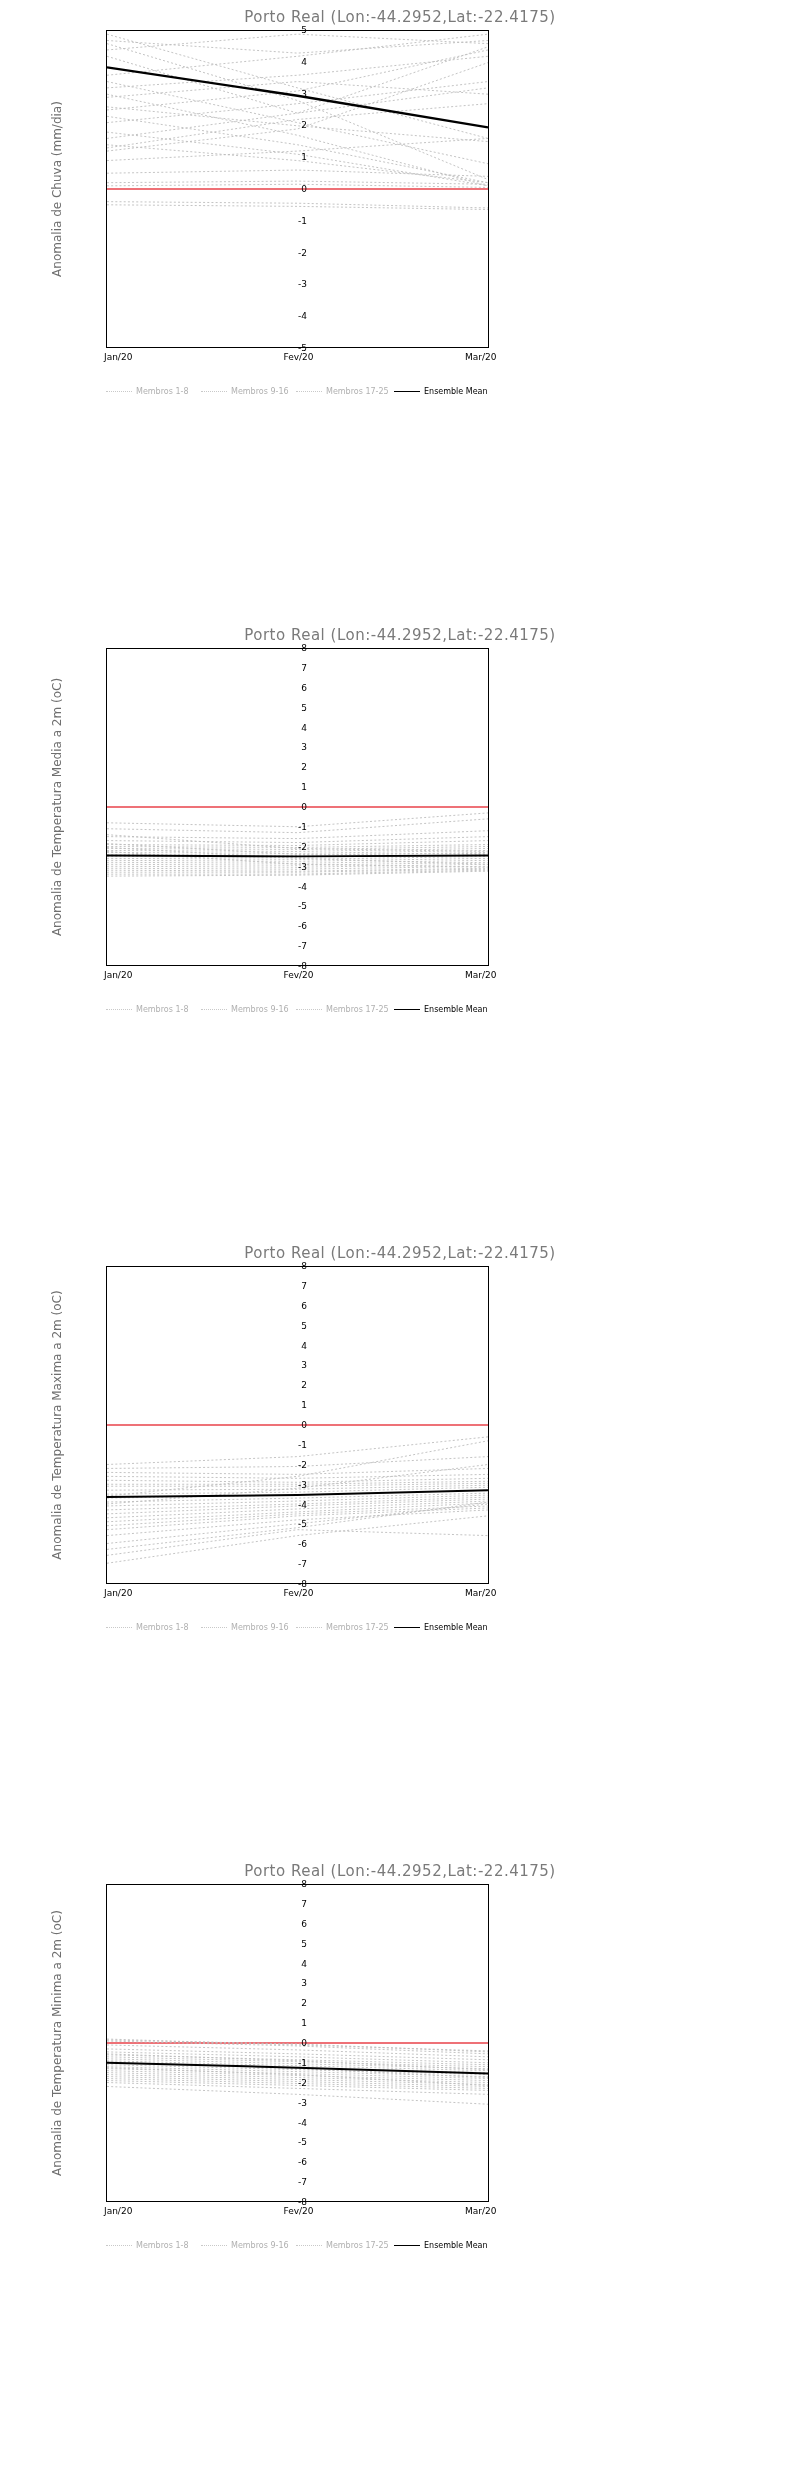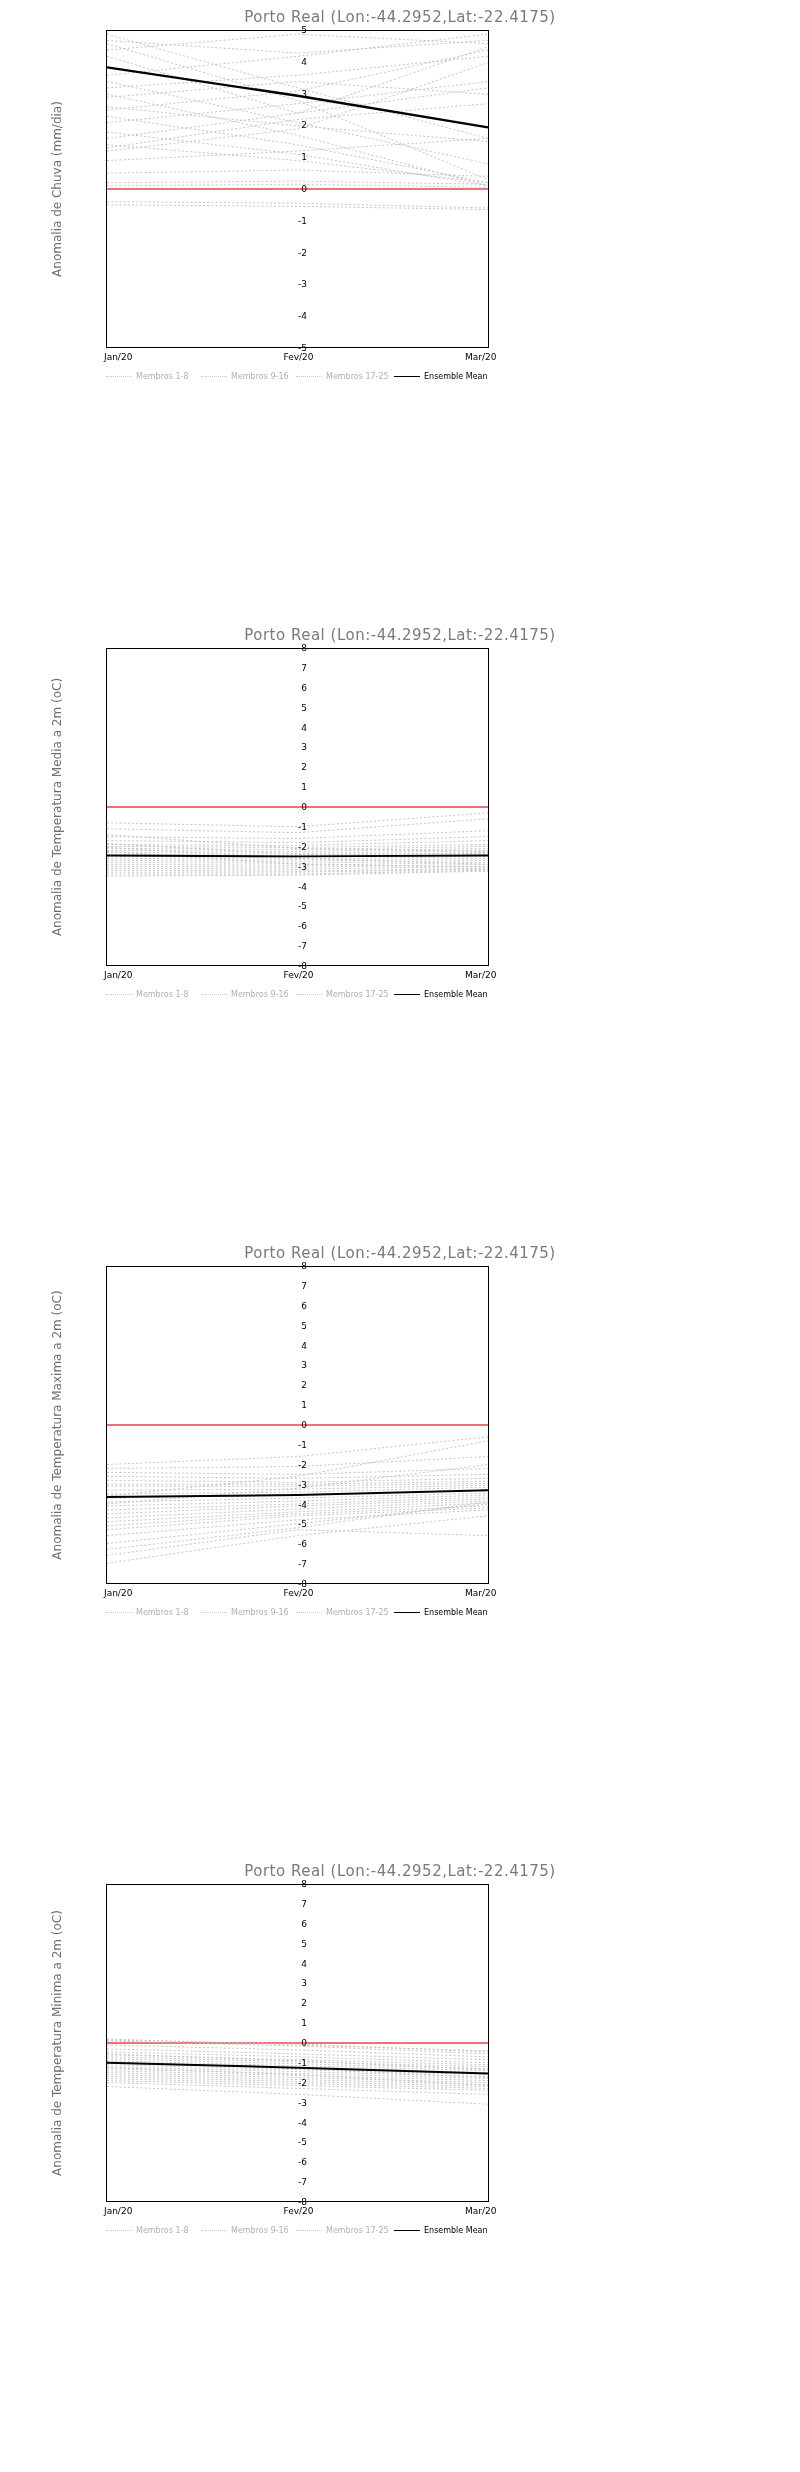--- a/index.html
+++ b/index.html
@@ -29,21 +29,21 @@
   }
   .ytick span{display:block;transform:translateY(-4px);}
   .xtick{
     position:absolute;top:352px;font-size:9px;color:#000;
     font-family:"DejaVu Sans",sans-serif;white-space:nowrap;
   }
   .legend{
     position:absolute;top:372px;left:106px;width:383px;height:14px;
   }
   .legend-item{
-    position:absolute;top:0;height:14px;font-size:8px;color:#b0b0b0;
+    position:absolute;top:15px;height:14px;font-size:8px;color:#b0b0b0;
     white-space:nowrap;font-family:"DejaVu Sans",sans-serif;
   }
   .legend-item.dark{color:#000;}
   .legend-line{
     display:inline-block;width:26px;height:0;vertical-align:middle;
     margin-right:4px;border-top:1px dotted #c9c9c9;
   }
   .legend-line.solid{border-top:1.6px solid #000;}
   .legend-label{vertical-align:middle;}
 </style>

